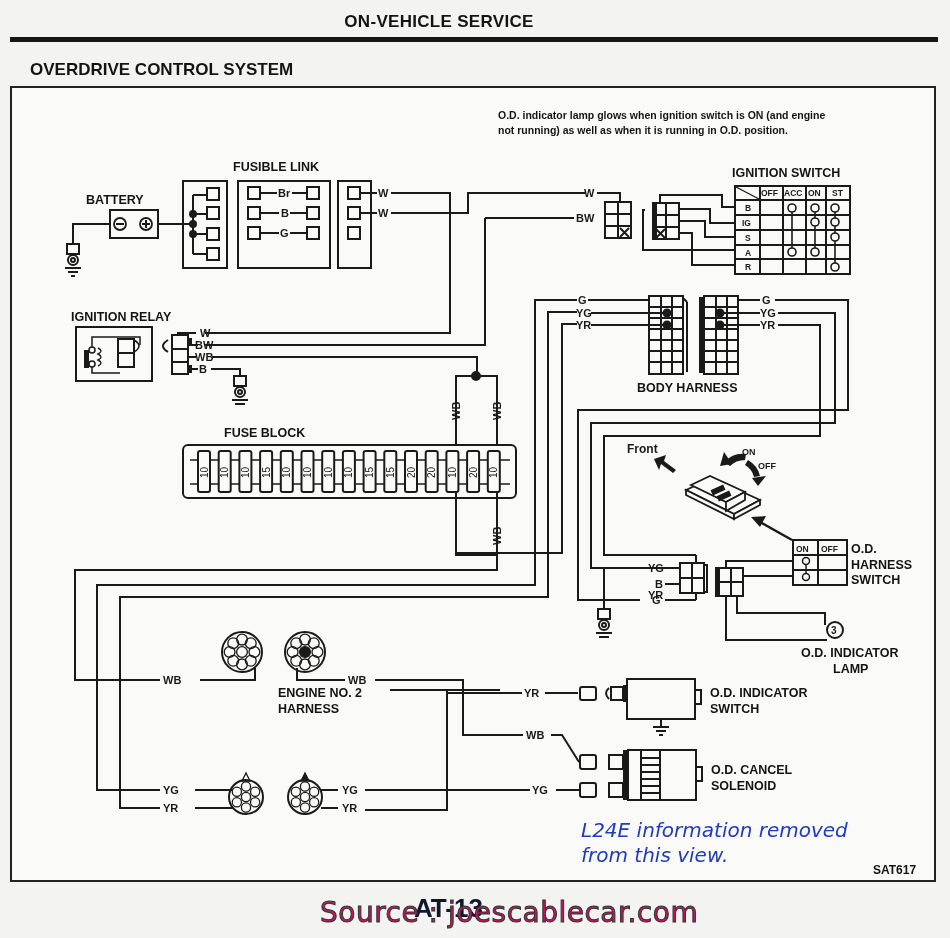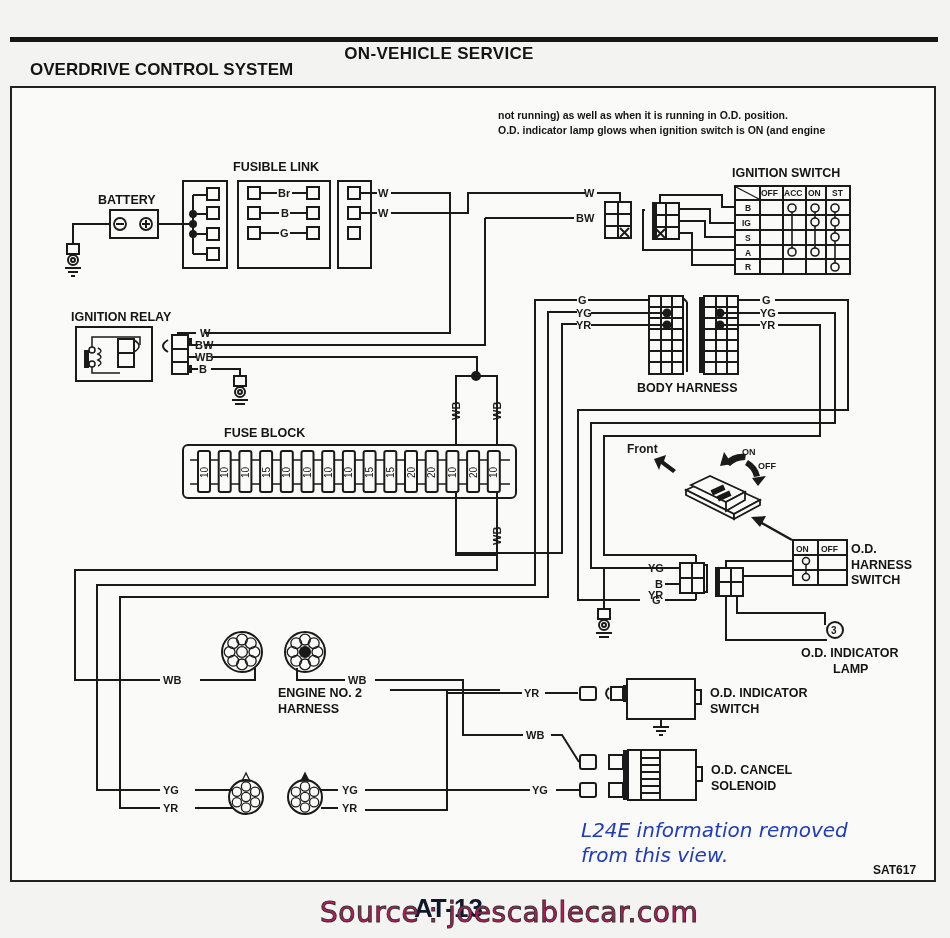--- a/index.html
+++ b/index.html
@@ -1,17 +1,17 @@
 <!DOCTYPE html>
 <html><head>
 <meta charset="utf-8">
 <style>
   html,body{margin:0;padding:0;background:#f3f3f1;}
   body{width:950px;height:938px;position:relative;overflow:hidden;font-family:"Liberation Sans",sans-serif;color:#141414;}
-  .hdr{position:absolute;left:0;top:12px;width:878px;text-align:center;font-weight:bold;font-size:17px;letter-spacing:0.3px;margin-top:32px;}
+  .hdr{position:absolute;left:0;top:12px;width:878px;text-align:center;font-weight:bold;font-size:17px;letter-spacing:0.3px;}
   .rule{position:absolute;left:10px;top:37px;width:928px;height:5px;background:#161616;}
   .section{position:absolute;left:6px;top:60px;font-weight:bold;font-size:17px;margin-left:24px;}
   .frame{position:absolute;left:10px;top:86px;width:926px;height:796px;border:2px solid #222;box-sizing:border-box;background:#fafaf8;}
   svg.dg{position:absolute;left:0;top:0;}
   .lbl{position:absolute;font-weight:bold;font-size:12.5px;line-height:1.25;white-space:nowrap;}
   .note{position:absolute;left:498px;top:108px;font-weight:bold;font-size:10.5px;line-height:1.45;}
   .blue{position:absolute;left:581px;top:818px;font-style:italic;font-size:20px;color:#1f3bbf;line-height:1.25;font-family:"DejaVu Sans",sans-serif;}
   .code{position:absolute;left:873px;top:863px;font-weight:bold;font-size:12px;text-align:right;}
   .source{position:absolute;left:320px;top:896px;font-size:28px;color:#be185d;font-family:"DejaVu Sans",sans-serif;-webkit-text-stroke:1px #333;letter-spacing:0.5px;}
   .pagenum{position:absolute;left:414px;top:893px;font-weight:bold;font-size:26px;color:#0f172a;}
@@ -474,21 +474,21 @@
     <text x="745" y="256" font-size="8.5" font-weight="bold">A</text>
     <text x="745" y="270" font-size="8.5" font-weight="bold">R</text>
     <text x="796" y="552" font-size="8.5" font-weight="bold">ON</text>
     <text x="821" y="552" font-size="8.5" font-weight="bold">OFF</text>
     <text x="627" y="453" font-size="12" font-weight="bold">Front</text>
     <text x="742" y="455" font-size="9" font-weight="bold">ON</text>
     <text x="758" y="469" font-size="9" font-weight="bold">OFF</text>
   </g>
 </svg>
 
-<div class="lbl" style="left:98px;top:193px;">BATTERY</div>
+<div class="lbl" style="left:86px;top:193px;">BATTERY</div>
 <div class="lbl" style="left:233px;top:160px;">FUSIBLE LINK</div>
 <div class="lbl" style="left:732px;top:166px;text-align:center;">IGNITION SWITCH</div>
 <div class="lbl" style="left:71px;top:310px;">IGNITION RELAY</div>
 <div class="lbl" style="left:187px;top:426px;padding-left:37px;">FUSE BLOCK</div>
 <div class="lbl" style="left:637px;top:381px;">BODY HARNESS</div>
 <div class="lbl" style="left:851px;top:542px;">
   <div>O.D.</div>
   <div>HARNESS</div>
   <div>SWITCH</div>
 </div>
@@ -503,22 +503,22 @@
 <div class="lbl" style="left:710px;top:686px;">
   <div>O.D. INDICATOR</div>
   <div>SWITCH</div>
 </div>
 <div class="lbl" style="left:711px;top:763px;">
   <div>O.D. CANCEL</div>
   <div>SOLENOID</div>
 </div>
 
 <div class="note">
+  <div>O.D. indicator lamp glows when ignition switch is ON (and engine</div>
   <div>not running) as well as when it is running in O.D. position.</div>
-  <div>O.D. indicator lamp glows when ignition switch is ON (and engine</div>
 </div>
 
 <div class="blue">
   <div>L24E information removed</div>
   <div>from this view.</div>
 </div>
 <div class="code">SAT617</div>
 <div class="pagenum">AT-13</div>
 <div class="source">Source : joescablecar.com</div>
 

